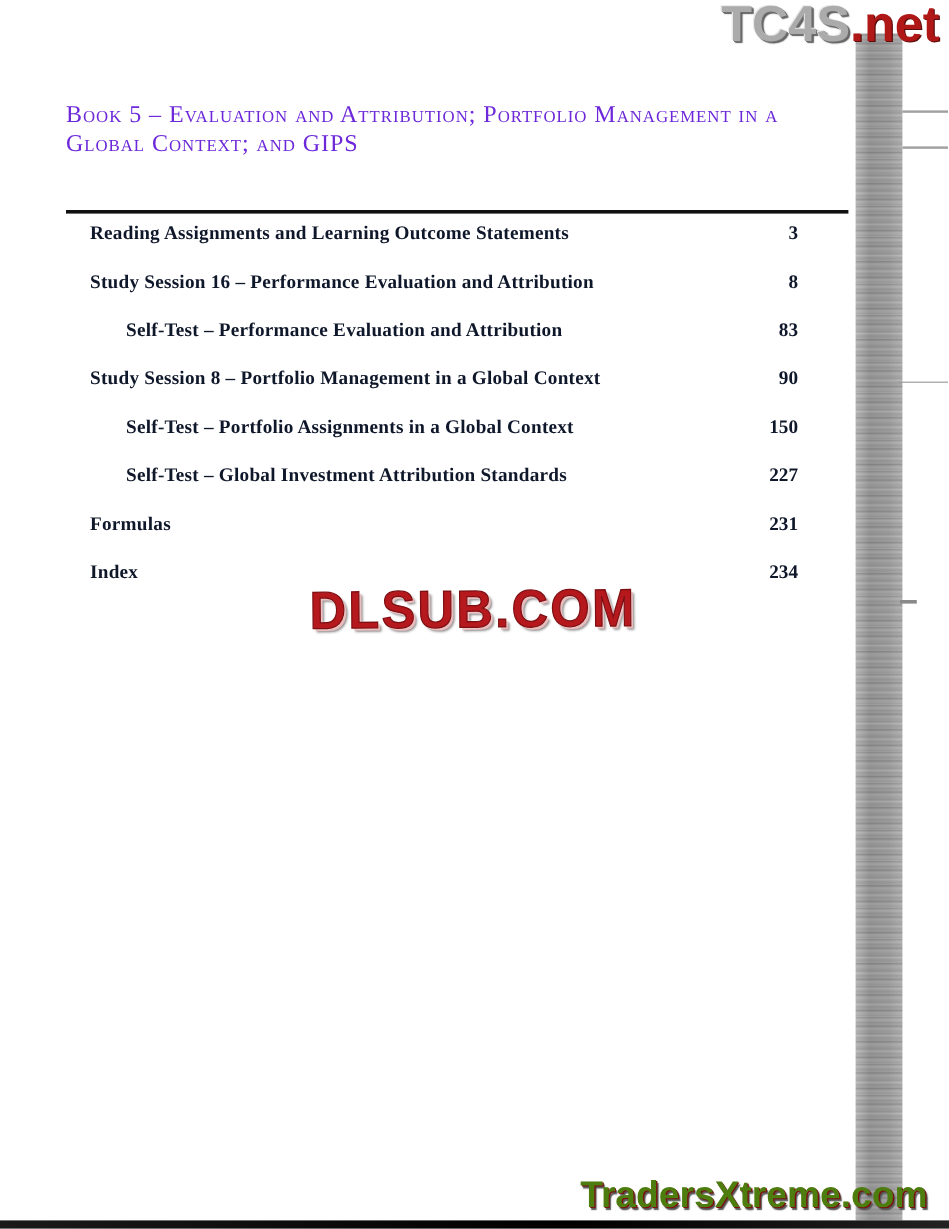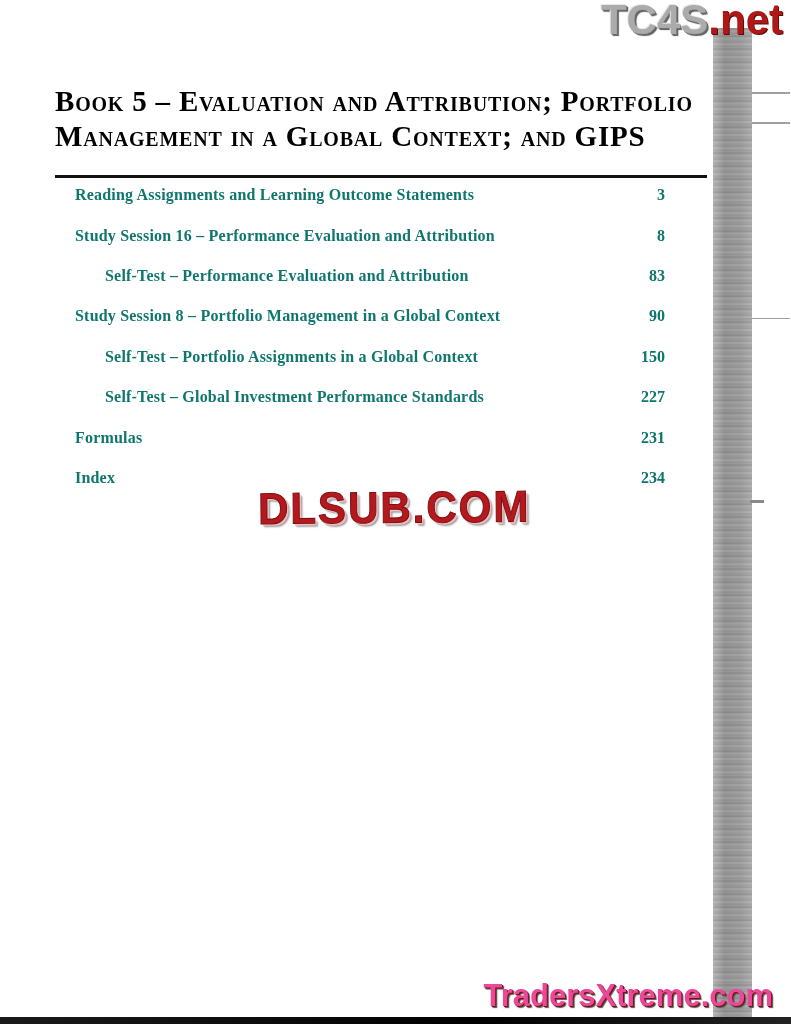--- a/index.html
+++ b/index.html
@@ -76,47 +76,47 @@
       3px 3px 2px #8c8c8c;
     transform: rotate(-0.5deg) scaleY(1.05);
     z-index: 6;
   }
   .wm-bottom {
     position: absolute;
     bottom: 10px; right: 18px;
     font-family: "Liberation Sans", sans-serif;
     font-weight: bold;
     font-size: 31px;
-    color: #ec4899;
+    color: #4d7c0f;
     text-shadow:
       1px 1px 0 #7c0f0f,
       2px 2px 1px #555555;
     z-index: 6;
   }
 
   
   .title {
     position: absolute;
     left: 55px; top: 84px; width: 660px;
-    font-size: 29px;
-    font-weight: bold;
+    font-size: 20px;
+    font-weight: normal;
     font-variant-caps: small-caps;
     letter-spacing: 0.8px;
     line-height: 1.22;
-    color: #000000;
+    color: #6d28d9;
   }
   .rule {
     position: absolute;
     left: 55px; top: 175px; width: 652px; height: 3px;
     background: #111;
   }
   .toc {
     position: absolute;
     left: 75px; top: 175px; width: 590px;
-    color: #0f766e;
+    color: #0f172a;
   }
   .toc-row {
     display: flex;
     justify-content: space-between;
     align-items: center;
     height: 40.4px;
     font-size: 16px;
     font-weight: 600;
   }
   .toc-row .toc-label { letter-spacing: 0.2px; }
@@ -157,21 +157,21 @@
     </div>
     <div class="toc-row">
       <span class="toc-label">Study Session 8 – Portfolio Management in a Global Context</span>
       <span class="toc-page">90</span>
     </div>
     <div class="toc-row indent">
       <span class="toc-label">Self-Test – Portfolio Assignments in a Global Context</span>
       <span class="toc-page">150</span>
     </div>
     <div class="toc-row indent">
-      <span class="toc-label">Self-Test – Global Investment Performance Standards</span>
+      <span class="toc-label">Self-Test – Global Investment Attribution Standards</span>
       <span class="toc-page">227</span>
     </div>
     <div class="toc-row">
       <span class="toc-label">Formulas</span>
       <span class="toc-page">231</span>
     </div>
     <div class="toc-row">
       <span class="toc-label">Index</span>
       <span class="toc-page">234</span>
     </div>

